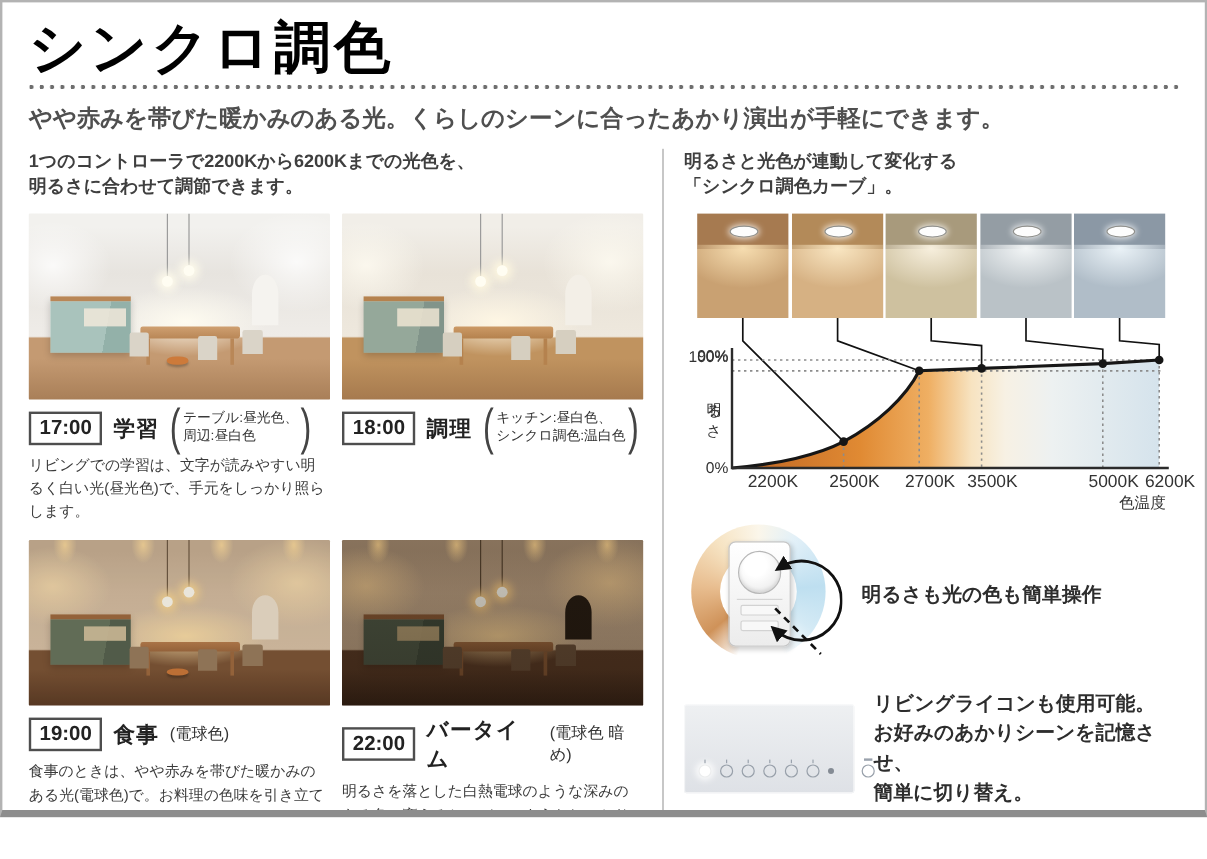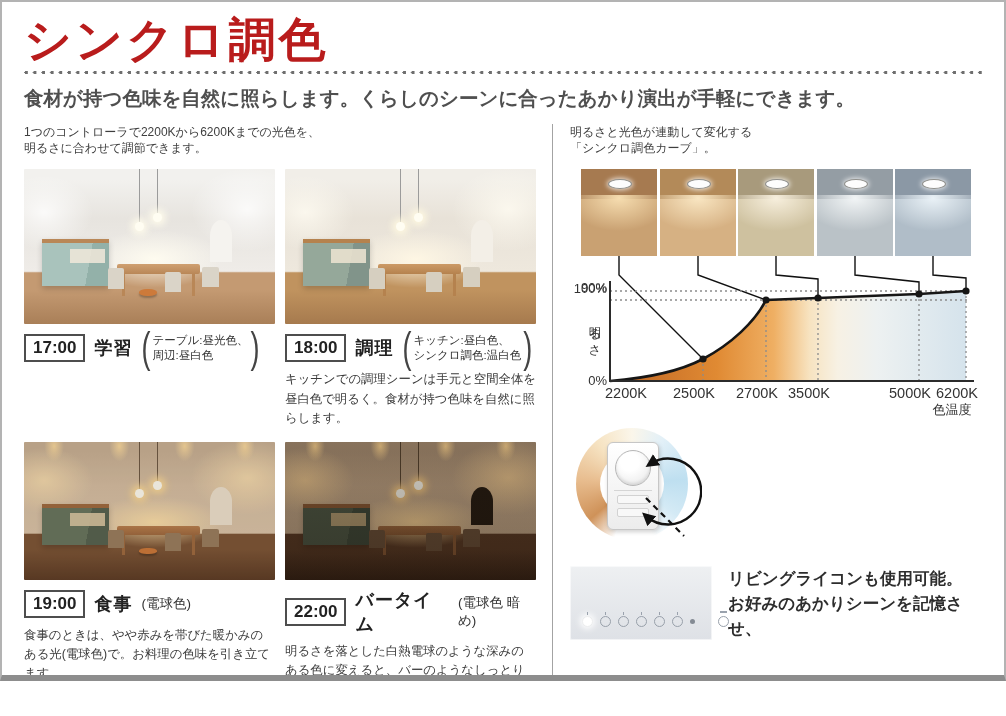--- a/index.html
+++ b/index.html
@@ -10,35 +10,35 @@
     color:#333;
   }
   .sheet {
     width:1006px; height:681px;
     border:2px solid #b3b3b3; border-bottom:6px solid #8d8d8d;
     padding:0 22px; overflow:hidden; background:#fff;
   }
   
   .title {
     margin:12px 0 4px; font-size:47px; font-weight:bold;
-    letter-spacing:3px; color:#b91c1c; line-height:1.1;
+    letter-spacing:3px; color:#000000; line-height:1.1;
   }
   .dotline {
     height:5px; margin:4px 0 10px;
     background-image: radial-gradient(circle at 2.2px 2.5px, #6e6e6e 1.7px, rgba(0,0,0,0) 1.9px);
     background-size:8.6px 5px; background-repeat:repeat-x;
   }
   .subtitle {
     margin:4px 0 12px; font-size:19.5px; font-weight:bold; color:#4f4f4f;
   }
   
   .cols { display:flex; margin-top:8px; }
   .col-left { width:528px; padding-right:16px; flex:none; }
   .col-right { flex:1; border-left:1px solid #a3a3a3; padding-left:17px; min-height:505px; }
-  .colhead { margin:0 0 12px; font-size:12px; font-weight:normal; color:#3f3f3f; line-height:1.4; }
+  .colhead { margin:0 0 12px; font-size:15px; font-weight:bold; color:#3f3f3f; line-height:1.4; }
   .colhead span { display:block; }
 
   
   .grid { display:grid; grid-template-columns:1fr 1fr; column-gap:10px; row-gap:14px; }
   .cell { width:100%; }
   .photo { position:relative; width:100%; overflow:hidden; border-radius:1px;
     background:linear-gradient(180deg, var(--ceil) 0%, var(--ceil) 7%, var(--wall) 32%, var(--wallb) 66%, var(--fl1) 67%, var(--fl1) 78%, var(--fl2) 100%); }
   .photo.tall { height:155px; }
   .photo.short { height:138px; }
   .ph-glow { position:absolute; inset:0;
@@ -119,21 +119,21 @@
   .m1 { left:11px; --c:#a67a50; --w:#c9a172; --g:#f6ddb0; }
   .m2 { left:90px; --c:#b38a59; --w:#d6b183; --g:#f9e6c2; }
   .m3 { left:168px; --c:#a89a7c; --w:#cec19f; --g:#f7efdd; }
   .m4 { left:247px; --c:#949da4; --w:#bac2c7; --g:#f2f5f6; }
   .m5 { left:325px; --c:#8b98a5; --w:#b0bdc8; --g:#eaf2f7; }
   .chart-svg { position:absolute; left:0; top:0; width:412px; height:247px; }
   .axlab { position:absolute; font-size:13px; color:#333; }
   .axlab.pct { left:0; width:37px; text-align:right; }
   .ylab-vert { position:absolute; left:16px; top:148px; writing-mode:vertical-rl;
     font-size:12.5px; color:#333; letter-spacing:2px; }
-  .xtick { position:absolute; top:216px; width:60px; text-align:left; font-size:14.5px; color:#333; }
+  .xtick { position:absolute; top:216px; width:60px; text-align:right; font-size:14.5px; color:#333; }
   .xunit { position:absolute; top:232px; left:358px; width:48px; text-align:center; font-size:13px; color:#333; }
 
   
   .ctrlrow { display:flex; align-items:center; gap:16px; margin-top:8px; }
   .ctrl-gfx { position:relative; width:132px; height:128px; flex:none; }
   .ring { position:absolute; left:6px; top:4px; width:112px; height:112px; border-radius:50%;
     background:conic-gradient(from 180deg,
       rgba(255,255,255,0) 0deg 18deg, #cf9259 50deg, #e8bd8f 95deg, #f6e3c2 140deg,
       #fbf6ea 180deg, #e2f0f8 215deg, #bedff0 265deg, #d4eaf5 305deg,
       rgba(255,255,255,0) 338deg 360deg); }
@@ -162,21 +162,21 @@
   .rdot { width:5px; height:5px; background:#848b94; border-radius:50%; }
   .rc.solo { margin-left:16px; }
   .rc.solo::before { width:7px; height:2px; left:1px; top:-6px; }
 </style>
 </head>
 <body>
 
 <div class="sheet">
   <h1 class="title">シンクロ調色</h1>
   <div class="dotline"></div>
-  <p class="subtitle">食材が持つ色味を自然に照らします。くらしのシーンに合ったあかり演出が手軽にできます。</p>
+  <p class="subtitle">やや赤みを帯びた暖かみのある光。くらしのシーンに合ったあかり演出が手軽にできます。</p>
 
   <div class="cols">
 
     <div class="col-left">
       <h2 class="colhead">
         <span>1つのコントローラで2200Kから6200Kまでの光色を、</span>
         <span>明るさに合わせて調節できます。</span>
       </h2>
       <div class="grid">
 
@@ -199,20 +199,21 @@
             <span class="scname">学習</span>
             <span class="note2">
               <span class="paren">(</span>
               <span class="nlines">
                 <span>テーブル:昼光色、</span>
                 <span>周辺:昼白色</span>
               </span>
               <span class="paren">)</span>
             </span>
           </div>
+          <p class="desc">リビングでの学習は、文字が読みやすい明るく白い光(昼光色)で、手元をしっかり照らします。</p>
         </div>
 
         <div class="cell">
           <div class="photo tall s2">
             <div class="ph-glow"></div>
             <div class="ph-island"></div>
             <div class="ph-table"></div>
             <div class="ph-chair c1"></div>
               <div class="ph-chair c2"></div>
               <div class="ph-chair c3"></div>
@@ -227,21 +228,20 @@
             <span class="scname">調理</span>
             <span class="note2">
               <span class="paren">(</span>
               <span class="nlines">
                 <span>キッチン:昼白色、</span>
                 <span>シンクロ調色:温白色</span>
               </span>
               <span class="paren">)</span>
             </span>
           </div>
-          <p class="desc">キッチンでの調理シーンは手元と空間全体を昼白色で明るく。食材が持つ色味を自然に照らします。</p>
         </div>
 
         <div class="cell">
           <div class="photo short s3">
             <div class="ph-glow"></div>
             <div class="ph-island"></div>
             <div class="ph-table"></div>
             <div class="ph-chair c1"></div>
               <div class="ph-chair c2"></div>
               <div class="ph-chair c3"></div>
@@ -363,37 +363,39 @@
             <defs>
               <marker id="ah" viewBox="0 0 10 10" refX="6" refY="5" markerWidth="5.5" markerHeight="5.5" orient="auto-start-reverse">
                 <path d="M0,0 L10,5 L0,10 z" fill="#111"></path>
               </marker>
             </defs>
             <path d="M 76 92 A 33 33 0 1 0 80 40" fill="none" stroke="#111" stroke-width="2.4" marker-start="url(#ah)" marker-end="url(#ah)"></path>
             <path d="M 76 74 L 114 112" fill="none" stroke="#111" stroke-width="2.2" stroke-dasharray="6 4.5"></path>
           </svg>
         </div>
         <div class="ctrl-text">
+          <span>明るさも光の色も簡単操作</span>
         </div>
       </div>
 
       <div class="raiconrow">
         <div class="rpanel">
           <div class="rrow">
             <span class="rc on"></span>
             <span class="rc"></span>
             <span class="rc"></span>
             <span class="rc"></span>
             <span class="rc"></span>
             <span class="rc"></span>
             <span class="rdot"></span>
             <span class="rc solo"></span>
           </div>
         </div>
         <div class="raicon-text">
           <span>リビングライコンも使用可能。</span>
           <span>お好みのあかりシーンを記憶させ、</span>
+          <span>簡単に切り替え。</span>
         </div>
       </div>
 
     </div>
   </div>
 </div>
 
 </body></html>

